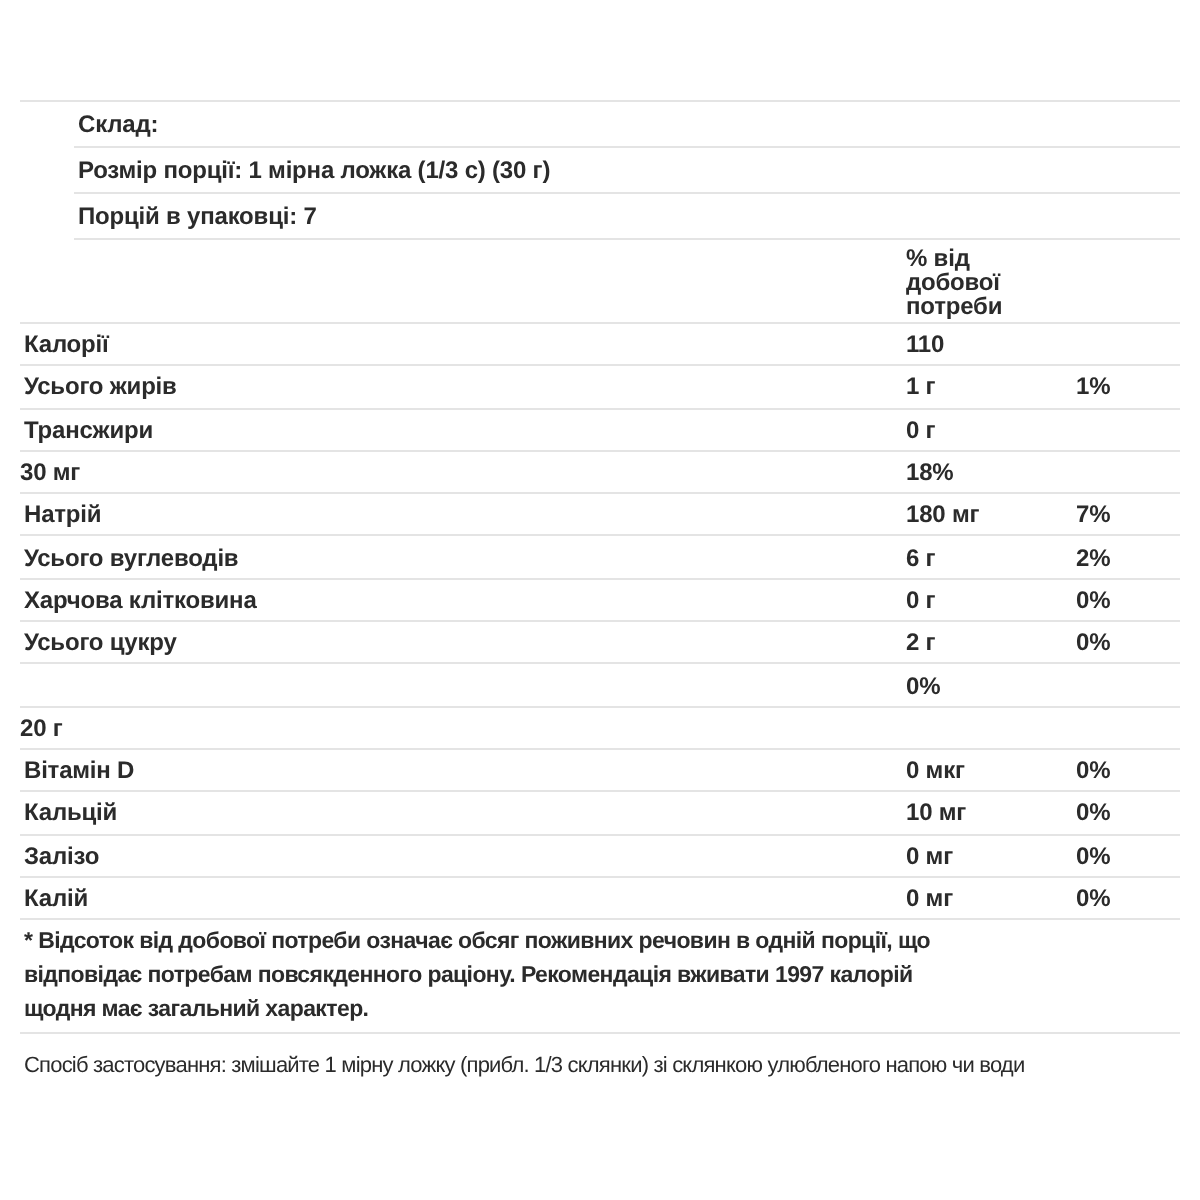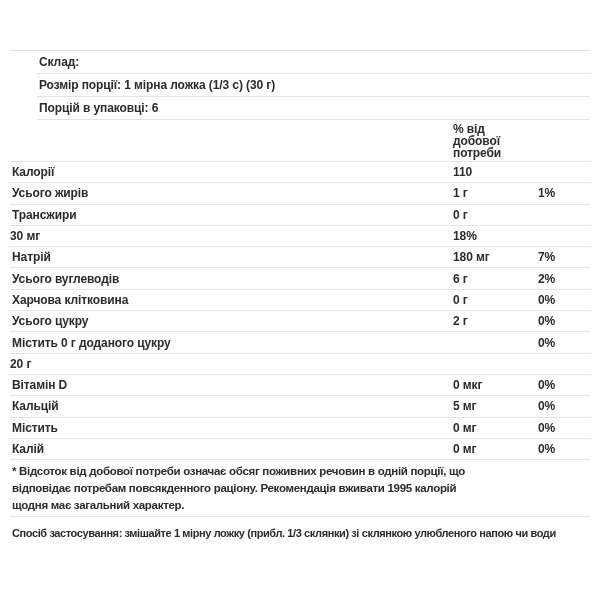--- a/index.html
+++ b/index.html
@@ -26,37 +26,37 @@
     height:20.3px; align-items:center; border-bottom:1px solid #e4e4e4;
     font-size:12px; font-weight:700; letter-spacing:-0.1px;
   }
   .row .label { padding-left:2px; }
   .footnote-block { border-bottom:1px solid #e4e4e4; padding:3px 0 2px 0; }
   .footnote-text {
     max-width:472px; padding-left:2px;
     font-size:11.5px; font-weight:700; line-height:17px; letter-spacing:-0.3px;
   }
   .usage {
-    padding:10px 0 0 2px; font-size:11px; font-weight:700;
+    padding:10px 0 0 2px; font-size:11px; font-weight:400;
     letter-spacing:-0.4px; white-space:nowrap;
   }
 </style>
 </head>
 <body>
 
 <div class="content">
 
   <div class="info-row">
     <span>Склад:</span>
   </div>
   <div class="info-row">
     <span>Розмір порції: 1 мірна ложка (1/3 c) (30 г)</span>
   </div>
   <div class="info-row">
-    <span>Порцій в упаковці: 6</span>
+    <span>Порцій в упаковці: 7</span>
   </div>
 
   <div class="header-row grid3">
     <span></span>
     <span class="hdr">% від
 добової
 потреби</span>
   </div>
 
   <div id="rows">
@@ -102,54 +102,53 @@
     <span class="dv">0%</span>
   </div>
 
   <div class="row grid3">
     <span class="label">Усього цукру</span>
     <span class="amount">2 г</span>
     <span class="dv">0%</span>
   </div>
 
   <div class="row grid3">
-    <span class="label">Містить 0 г доданого цукру</span>
     <span class="amount"></span>
     <span class="dv">0%</span>
   </div>
 
   <div class="row grid3">
     <span class="amount">20 г</span>
     <span class="dv"></span>
   </div>
 
   <div class="row grid3">
     <span class="label">Вітамін D</span>
     <span class="amount">0 мкг</span>
     <span class="dv">0%</span>
   </div>
 
   <div class="row grid3">
     <span class="label">Кальцій</span>
-    <span class="amount">5 мг</span>
+    <span class="amount">10 мг</span>
     <span class="dv">0%</span>
   </div>
 
   <div class="row grid3">
-    <span class="label">Містить</span>
+    <span class="label">Залізо</span>
     <span class="amount">0 мг</span>
     <span class="dv">0%</span>
   </div>
 
   <div class="row grid3">
     <span class="label">Калій</span>
     <span class="amount">0 мг</span>
     <span class="dv">0%</span>
   </div>
 </div>
 
   <div class="footnote-block">
-    <div class="footnote-text">* Відсоток від добової потреби означає обсяг поживних речовин в одній порції, що відповідає потребам повсякденного раціону. Рекомендація вживати 1995 калорій щодня має загальний характер.</div>
+    <div class="footnote-text">* Відсоток від добової потреби означає обсяг поживних речовин в одній порції, що відповідає потребам повсякденного раціону. Рекомендація вживати 1997 калорій щодня має загальний характер.</div>
   </div>
 
   <div class="usage">Спосіб застосування: змішайте 1 мірну ложку (прибл. 1/3 склянки) зі склянкою улюбленого напою чи води</div>
 
 </div>
 
 </body></html>

